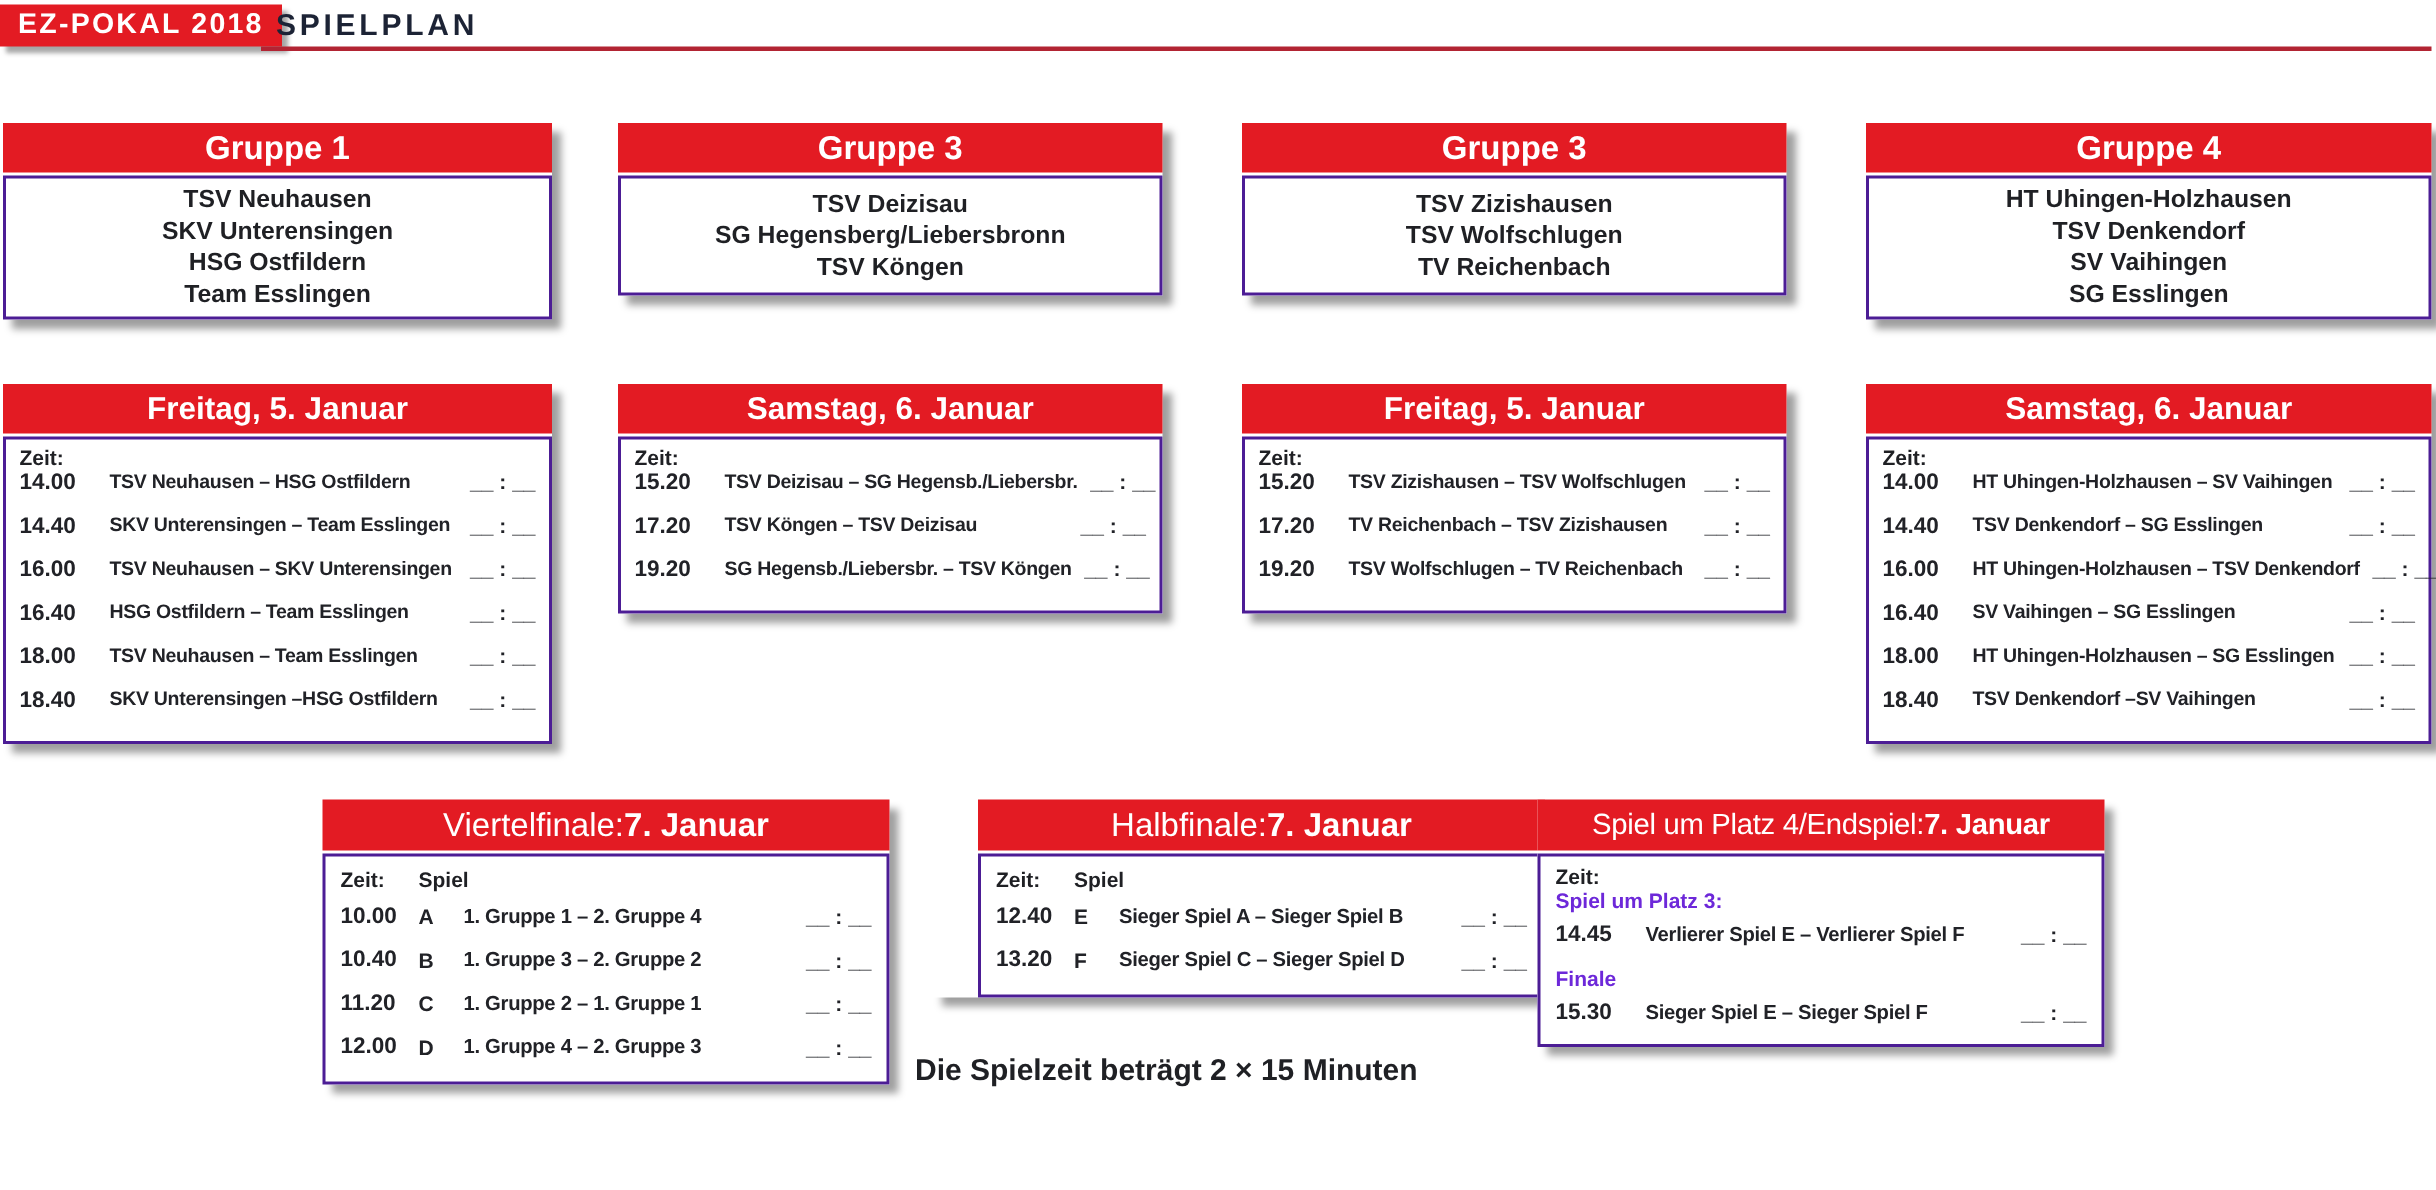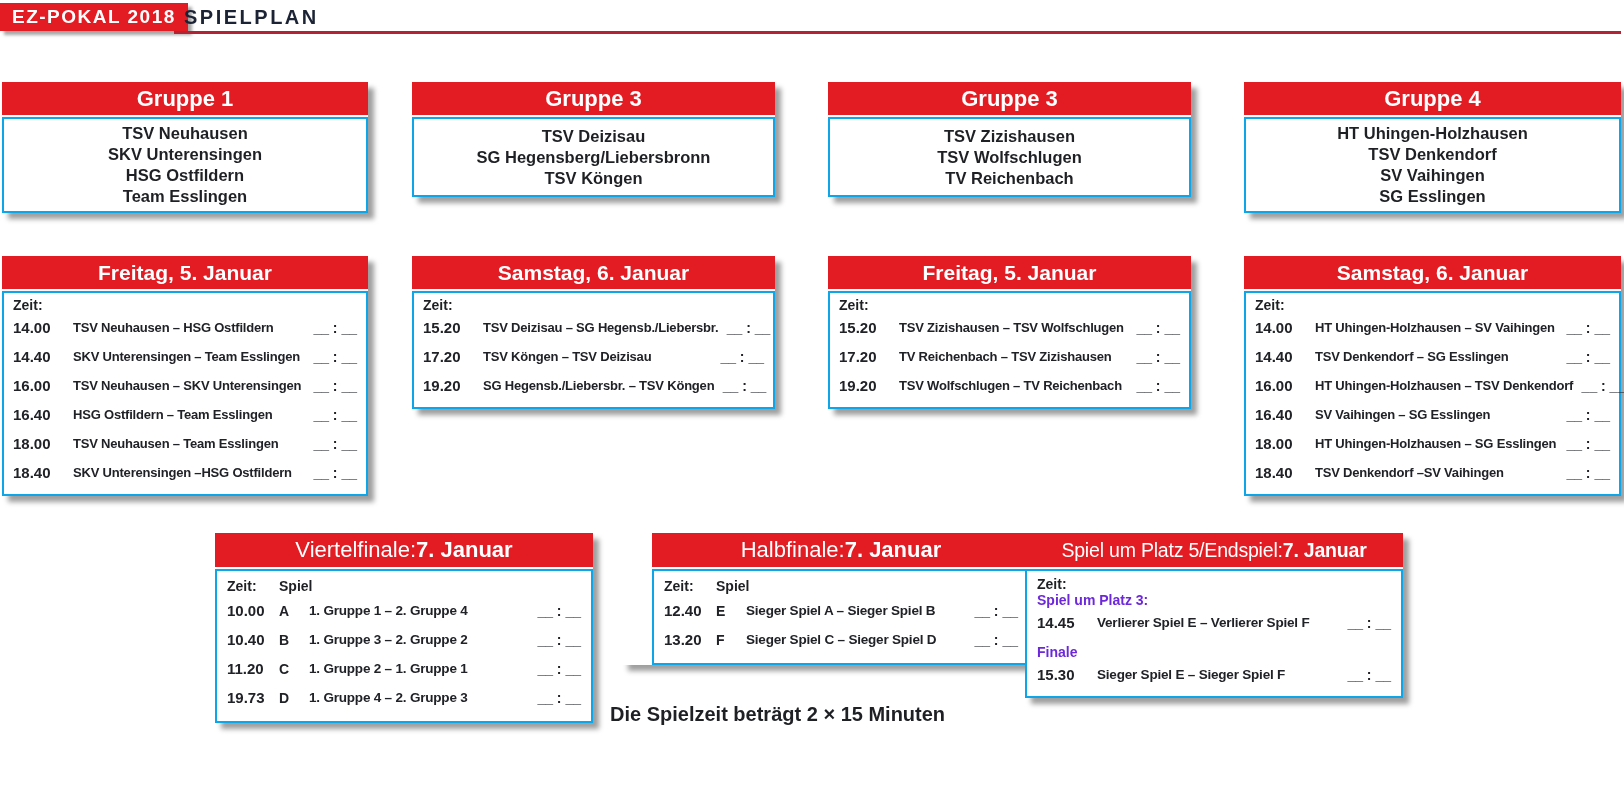--- a/index.html
+++ b/index.html
@@ -13,41 +13,41 @@
   .ptitle{position:absolute;left:184px;top:6px;font-weight:bold;font-size:20px;
           letter-spacing:2.5px;color:#1c2335;}
   .hrule{position:absolute;left:174px;top:31px;width:1447px;height:3px;background:#b22433;}
 
   
   .pbox{position:absolute;box-shadow:6px 6px 5px rgba(0,0,0,.38);background:#fff;}
   .band{background:#e31b23;color:#fff;height:33px;display:flex;align-items:center;
         justify-content:center;font-weight:bold;font-size:22px;}
   .bandmix{font-weight:normal;}
   .bandmix b{font-weight:bold;}
-  .pbody{border:2px solid #0ea5e9;margin-top:2px;background:#fff;}
+  .pbody{border:2px solid #4c1d95;margin-top:2px;background:#fff;}
 
   
   .gbody{display:flex;flex-direction:column;justify-content:center;align-items:center;
          text-align:center;font-weight:bold;font-size:16.5px;line-height:21px;color:#1f2024;}
   .g0 .gbody,.g3 .gbody{height:92px;}
   .g1 .gbody,.g2 .gbody{height:76px;}
   .g0{left:2px;top:82px;width:366px;}
   .g1{left:412px;top:82px;width:363px;}
   .g2{left:828px;top:82px;width:363px;}
   .g3{left:1244px;top:82px;width:377px;}
 
   
   .s0{left:2px;top:256px;width:366px;}
   .s1{left:412px;top:256px;width:363px;}
   .s2{left:828px;top:256px;width:363px;}
   .s3{left:1244px;top:256px;width:377px;}
   .band2{font-size:21px;}
   .sbody{padding:4px 9px 7px 9px;}
   .zeit{font-weight:bold;font-size:14px;color:#1f2024;}
-  .mrow{display:flex;align-items:center;height:29px;}
+  .mrow{display:flex;align-items:flex-start;height:29px;}
   .mt{width:60px;flex:0 0 60px;font-weight:bold;font-size:15px;}
   .mp{flex:1;font-weight:bold;font-size:13px;letter-spacing:-0.2px;white-space:nowrap;}
   .ms{flex:0 0 52px;text-align:right;font-weight:bold;font-size:14px;white-space:nowrap;}
 
   
   .f0{left:215px;top:533px;width:378px;}
   .f1{left:622px;top:533px;width:378px;padding-left:30px;}
   .f2{left:1025px;top:533px;width:378px;}
   .band3{height:34px;font-size:22px;}
   .f2 .band3{font-size:19.5px;letter-spacing:-0.2px;}
@@ -248,21 +248,21 @@
         <span class="fp">1. Gruppe 3 – 2. Gruppe 2</span>
         <span class="ms">__ : __</span>
       </div>
       <div class="frow">
         <span class="ft">11.20</span>
         <span class="fl">C</span>
         <span class="fp">1. Gruppe 2 – 1. Gruppe 1</span>
         <span class="ms">__ : __</span>
       </div>
       <div class="frow">
-        <span class="ft">19.73</span>
+        <span class="ft">12.00</span>
         <span class="fl">D</span>
         <span class="fp">1. Gruppe 4 – 2. Gruppe 3</span>
         <span class="ms">__ : __</span>
       </div>
     </div>
   </div>
 
   <div class="pbox f1">
     <div class="band band3 bandmix">
       <span>Halbfinale: </span>
@@ -283,21 +283,21 @@
         <span class="ft">13.20</span>
         <span class="fl">F</span>
         <span class="fp">Sieger Spiel C – Sieger Spiel D</span>
         <span class="ms">__ : __</span>
       </div>
     </div>
   </div>
 
   <div class="pbox f2">
     <div class="band band3 bandmix">
-      <span>Spiel um Platz 5/Endspiel: </span>
+      <span>Spiel um Platz 4/Endspiel: </span>
         <b>7. Januar</b>
     </div>
     <div class="pbody fbody">
       <div class="zeit">Zeit:</div>
       <div class="redlabel">Spiel um Platz 3:</div>
       <div class="prow">
         <span class="mt">14.45</span>
         <span class="fp">Verlierer Spiel E – Verlierer Spiel F</span>
         <span class="ms">__ : __</span>
       </div>

